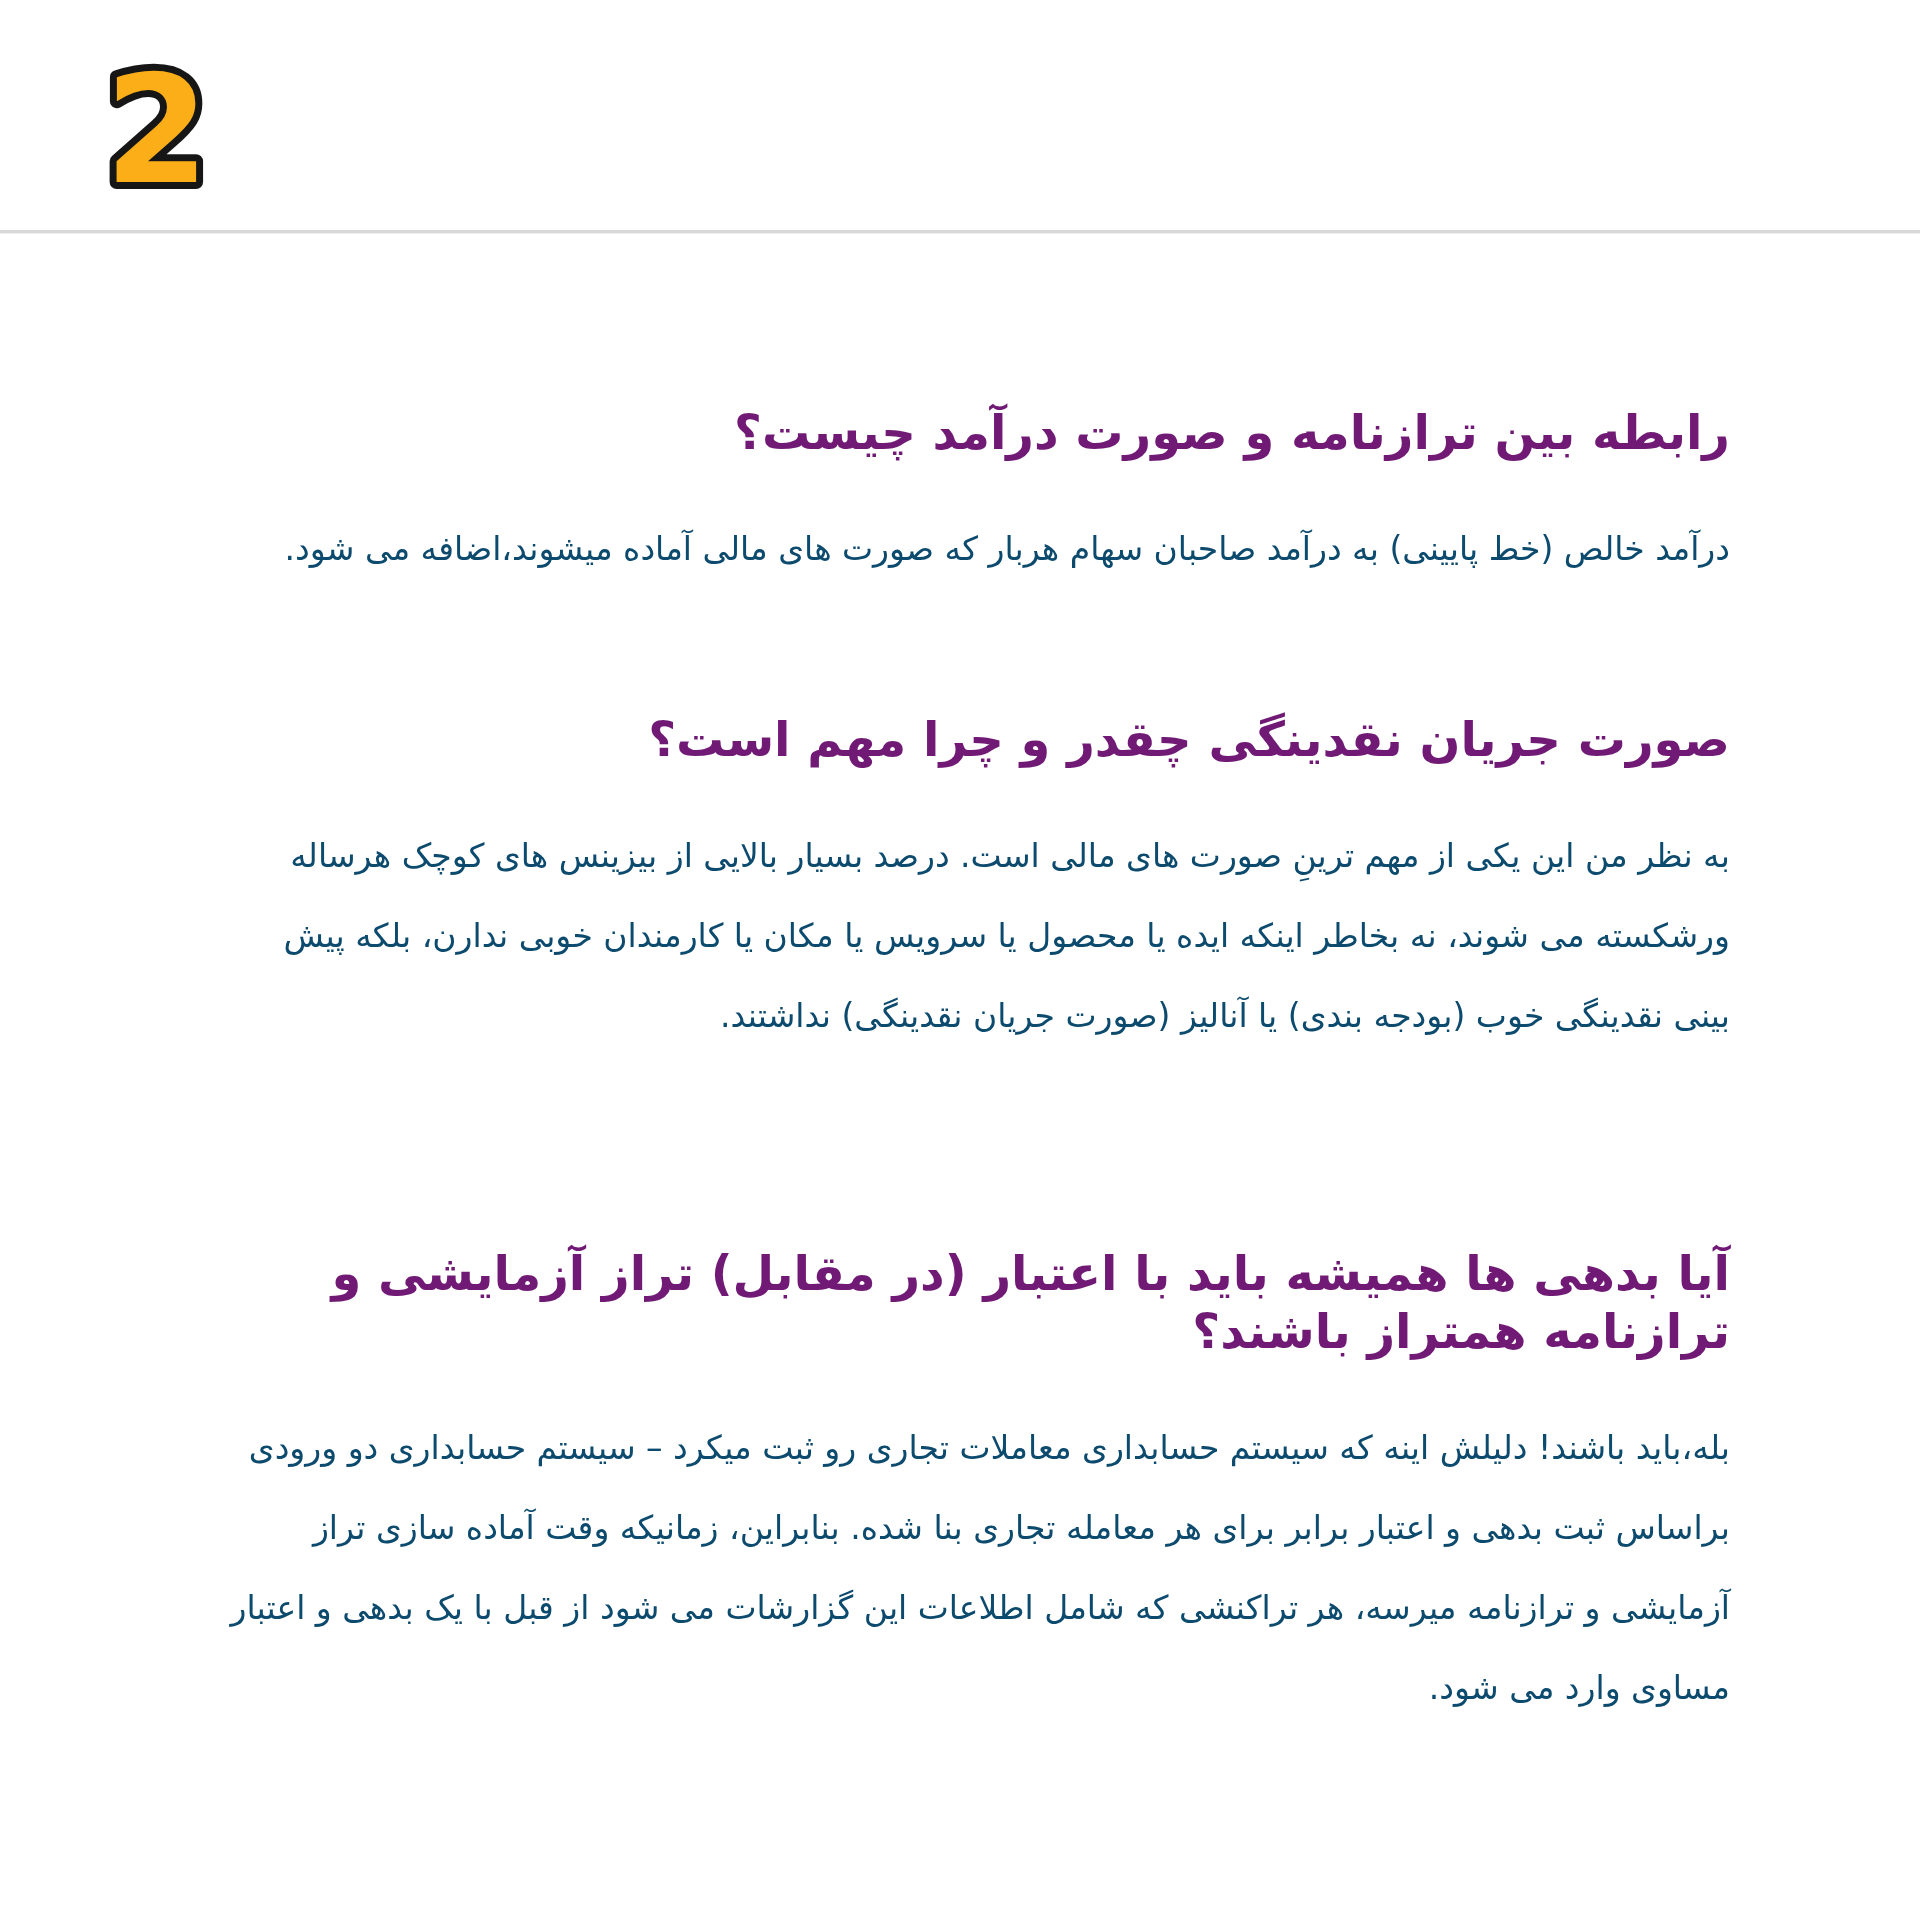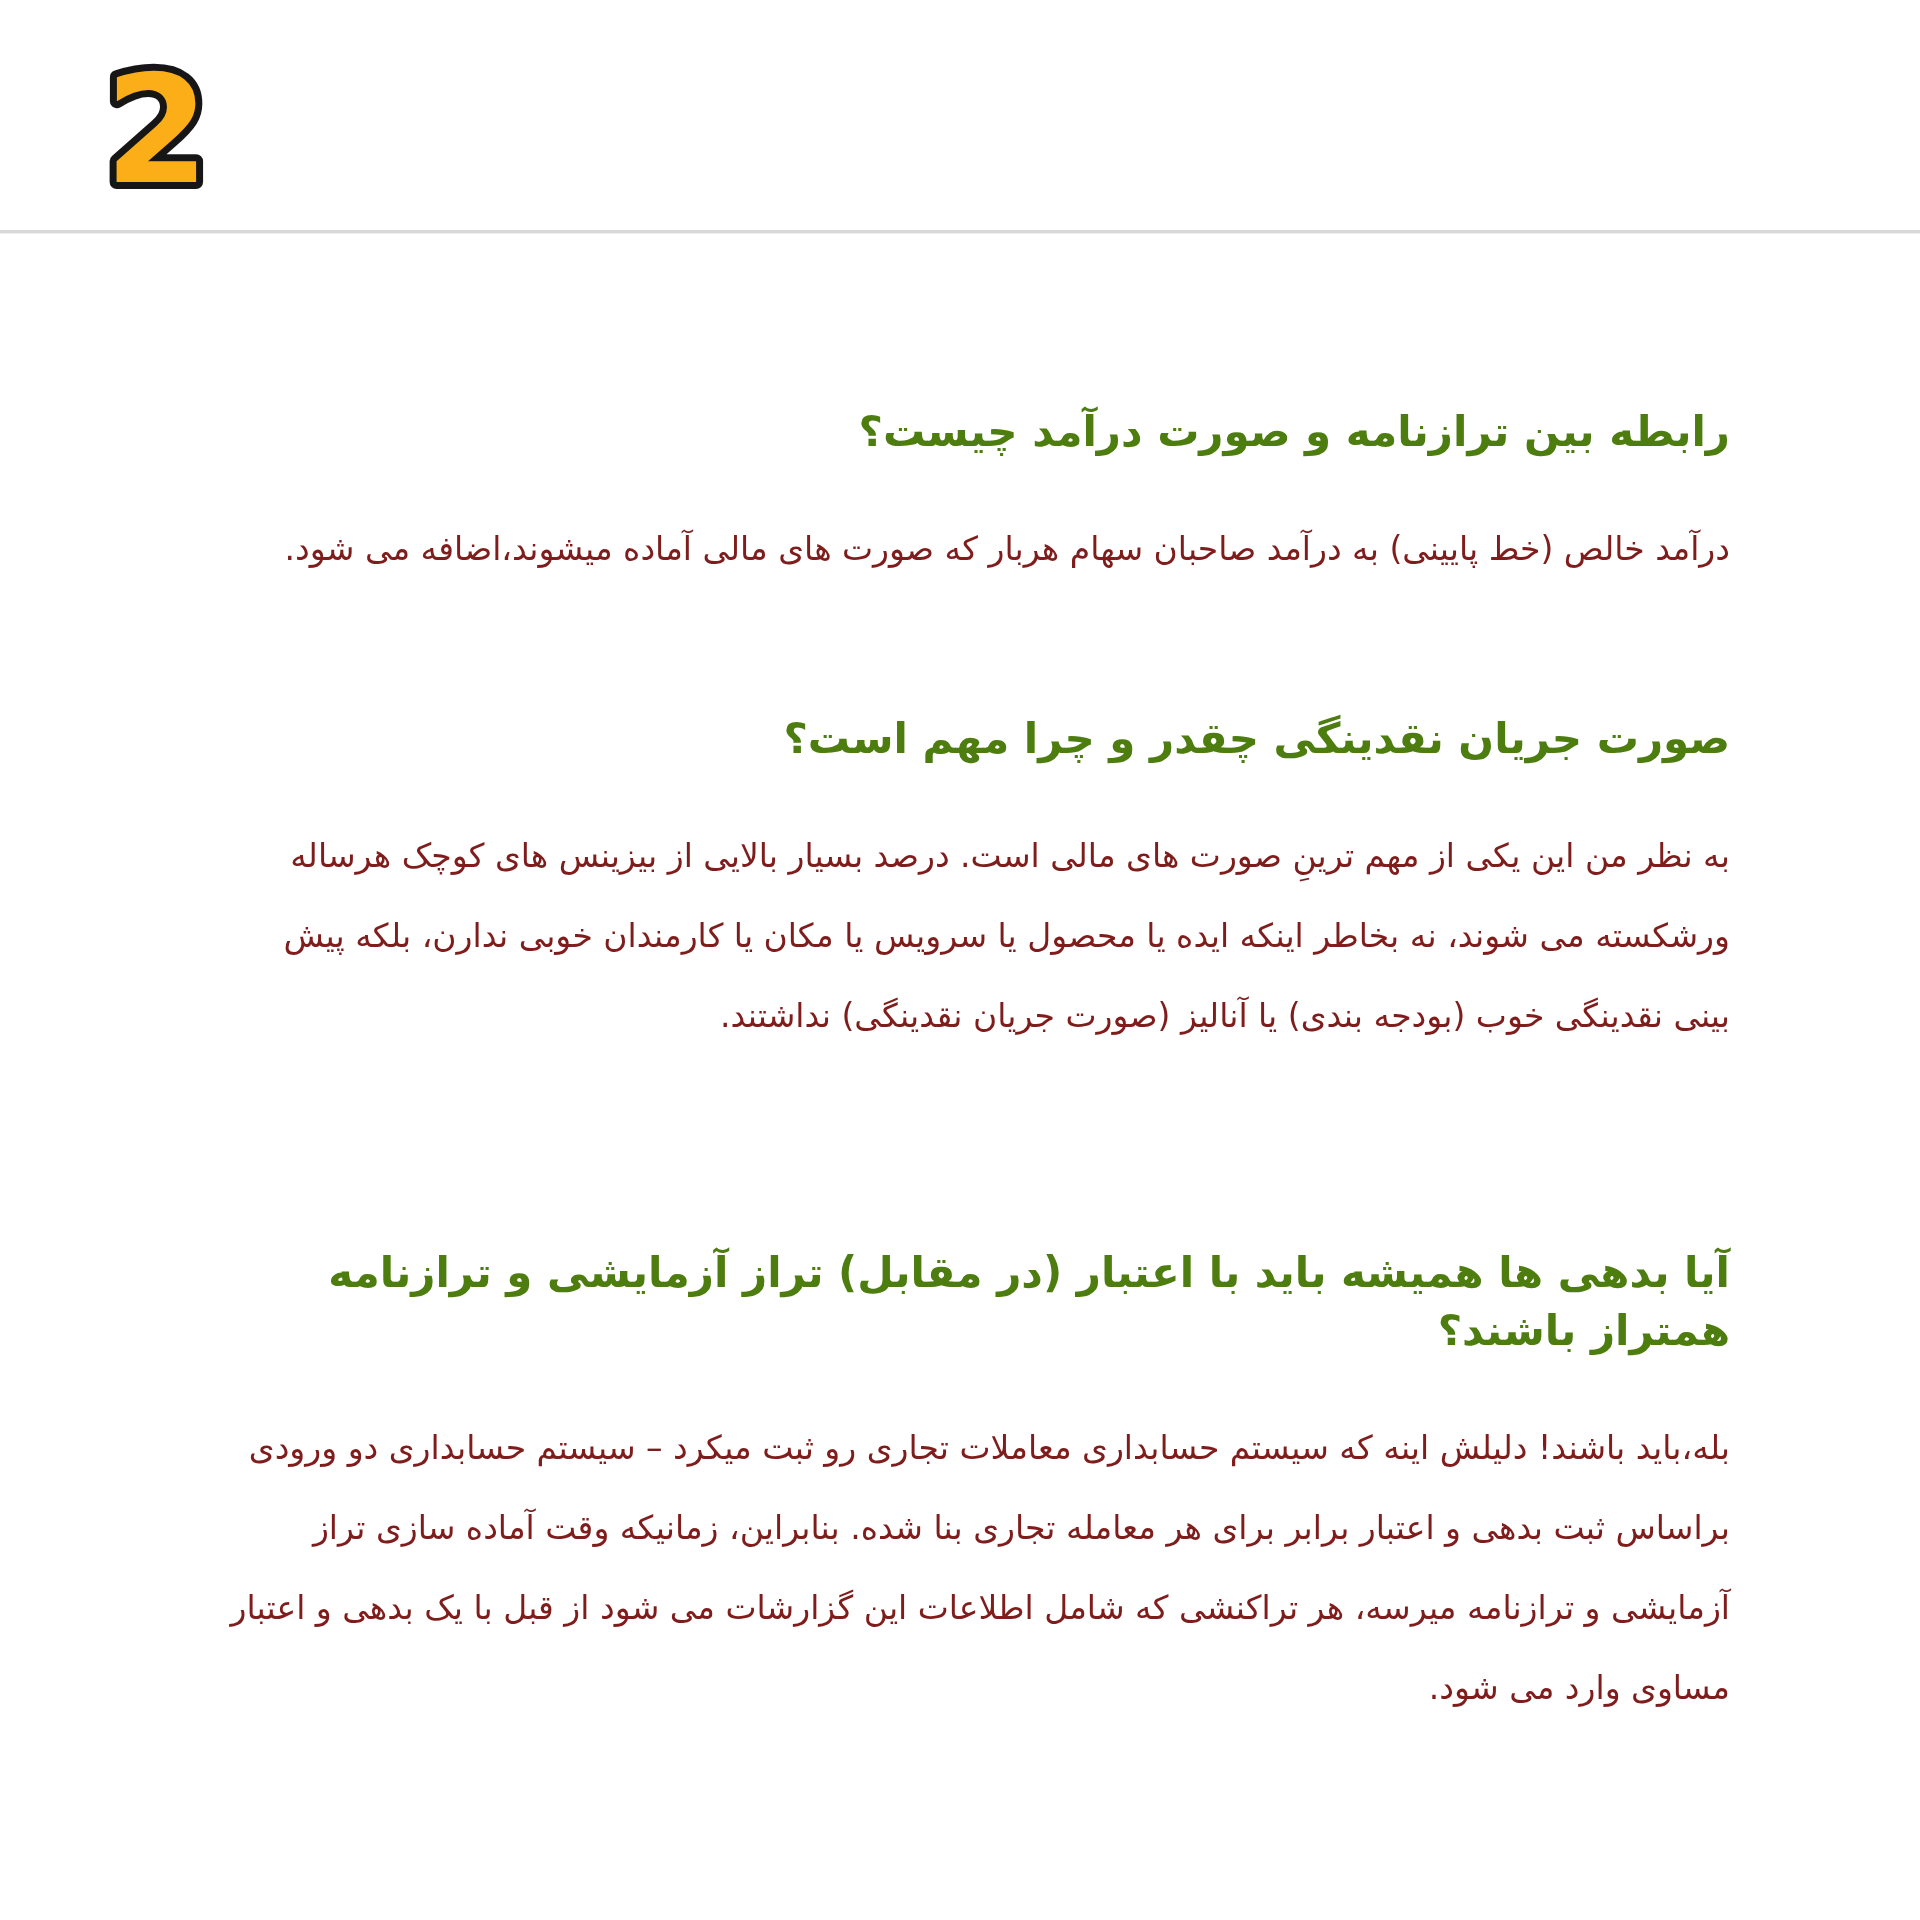--- a/index.html
+++ b/index.html
@@ -43,32 +43,32 @@
     right: 190px;
     direction: rtl;
     text-align: right;
   }
   .sec-0 { top: 403px; }
   .sec-1 { top: 710px; }
   .sec-2 { top: 1244px; }
 
   .section h2 {
     margin: 0;
-    font-size: 42px;
+    font-size: 48px;
     line-height: 58px;
     font-weight: bold;
-    color: #4d7c0f;
+    color: #701a75;
     font-family: "DejaVu Sans", sans-serif;
   }
   .section p {
     margin: 48px 0 0 0;
     font-size: 33px;
     line-height: 80px;
     font-weight: normal;
-    color: #7f1d1d;
+    color: #0c4a6e;
     font-family: "DejaVu Sans", sans-serif;
   }
 </style>
 </head>
 <body>
 
 <div class="badge-wrap">
   <svg width="190" height="190" viewBox="0 0 190 190">
     <text x="95" y="142" text-anchor="middle" font-family="DejaVu Sans, sans-serif" font-size="150" font-weight="bold" stroke-width="14" stroke-linejoin="round" stroke-linecap="round" paint-order="stroke" fill="#FBAE17" stroke="#161616">2</text>
   </svg>

